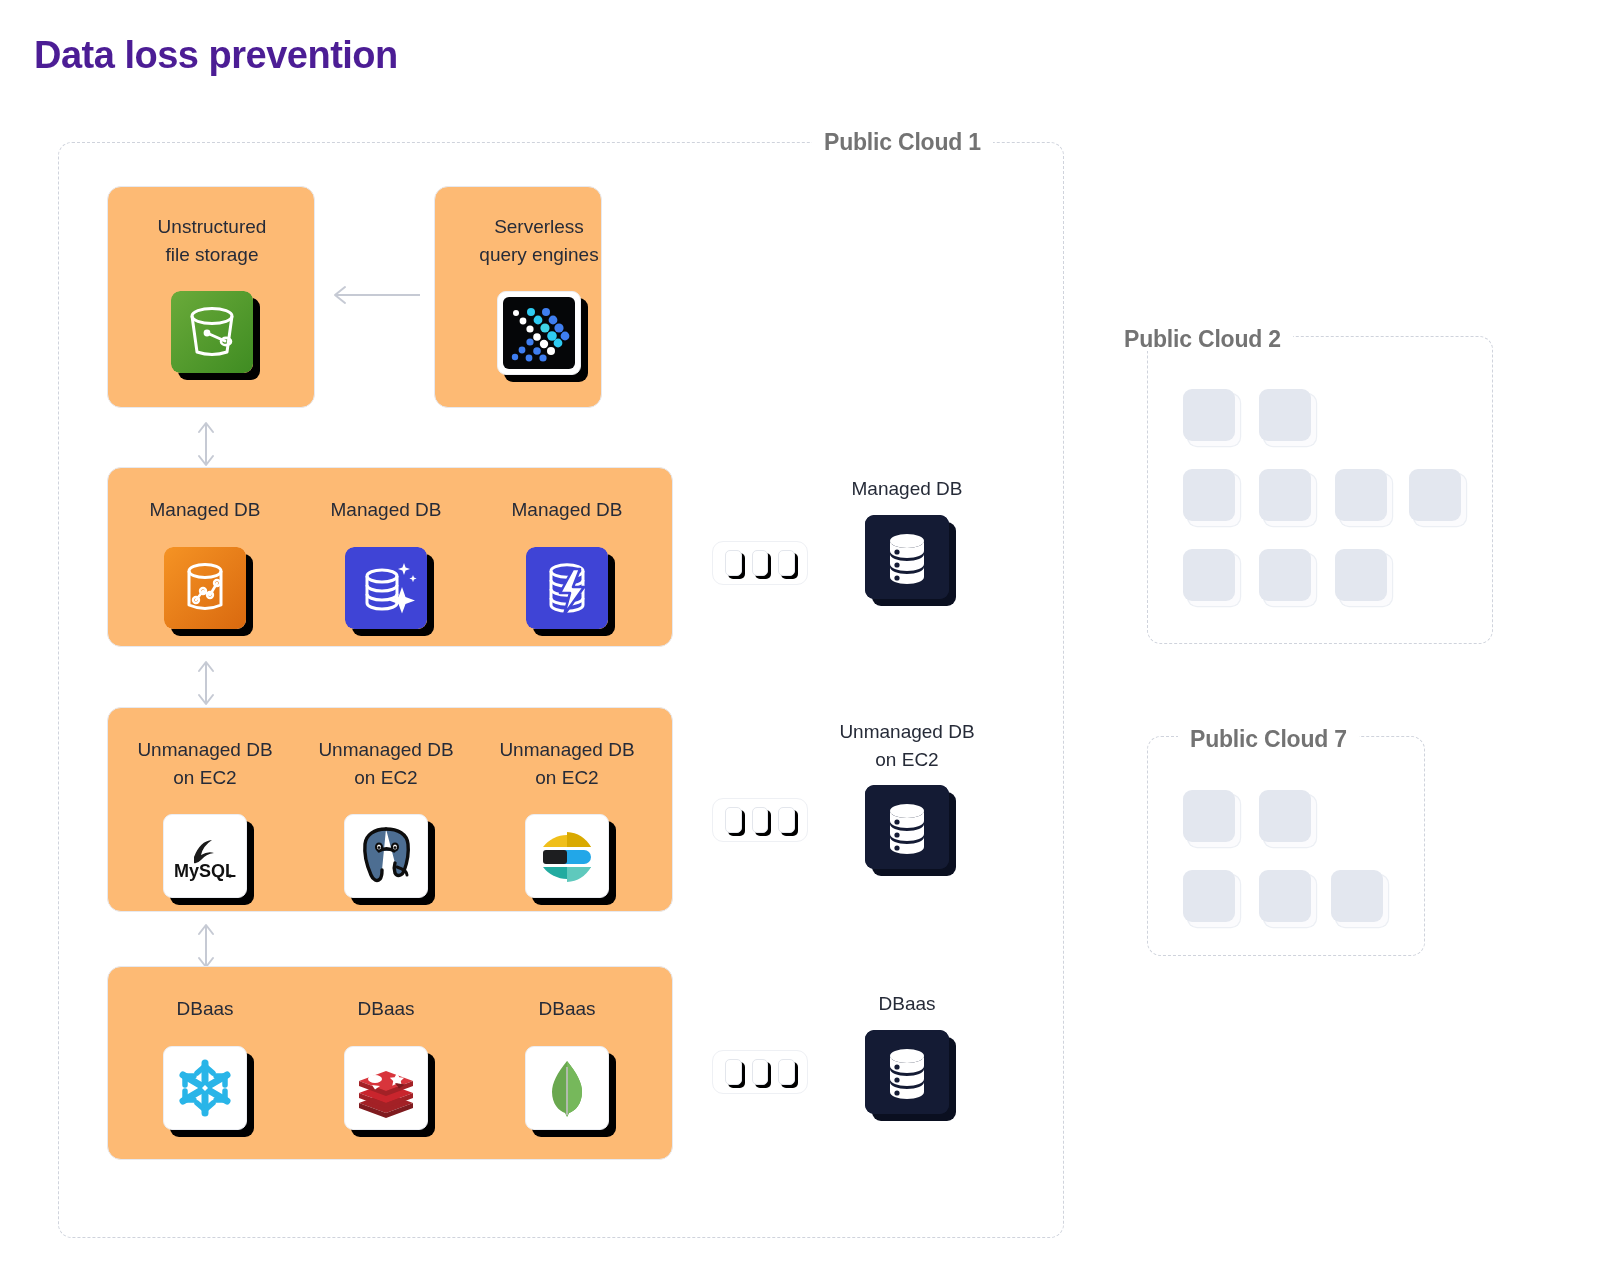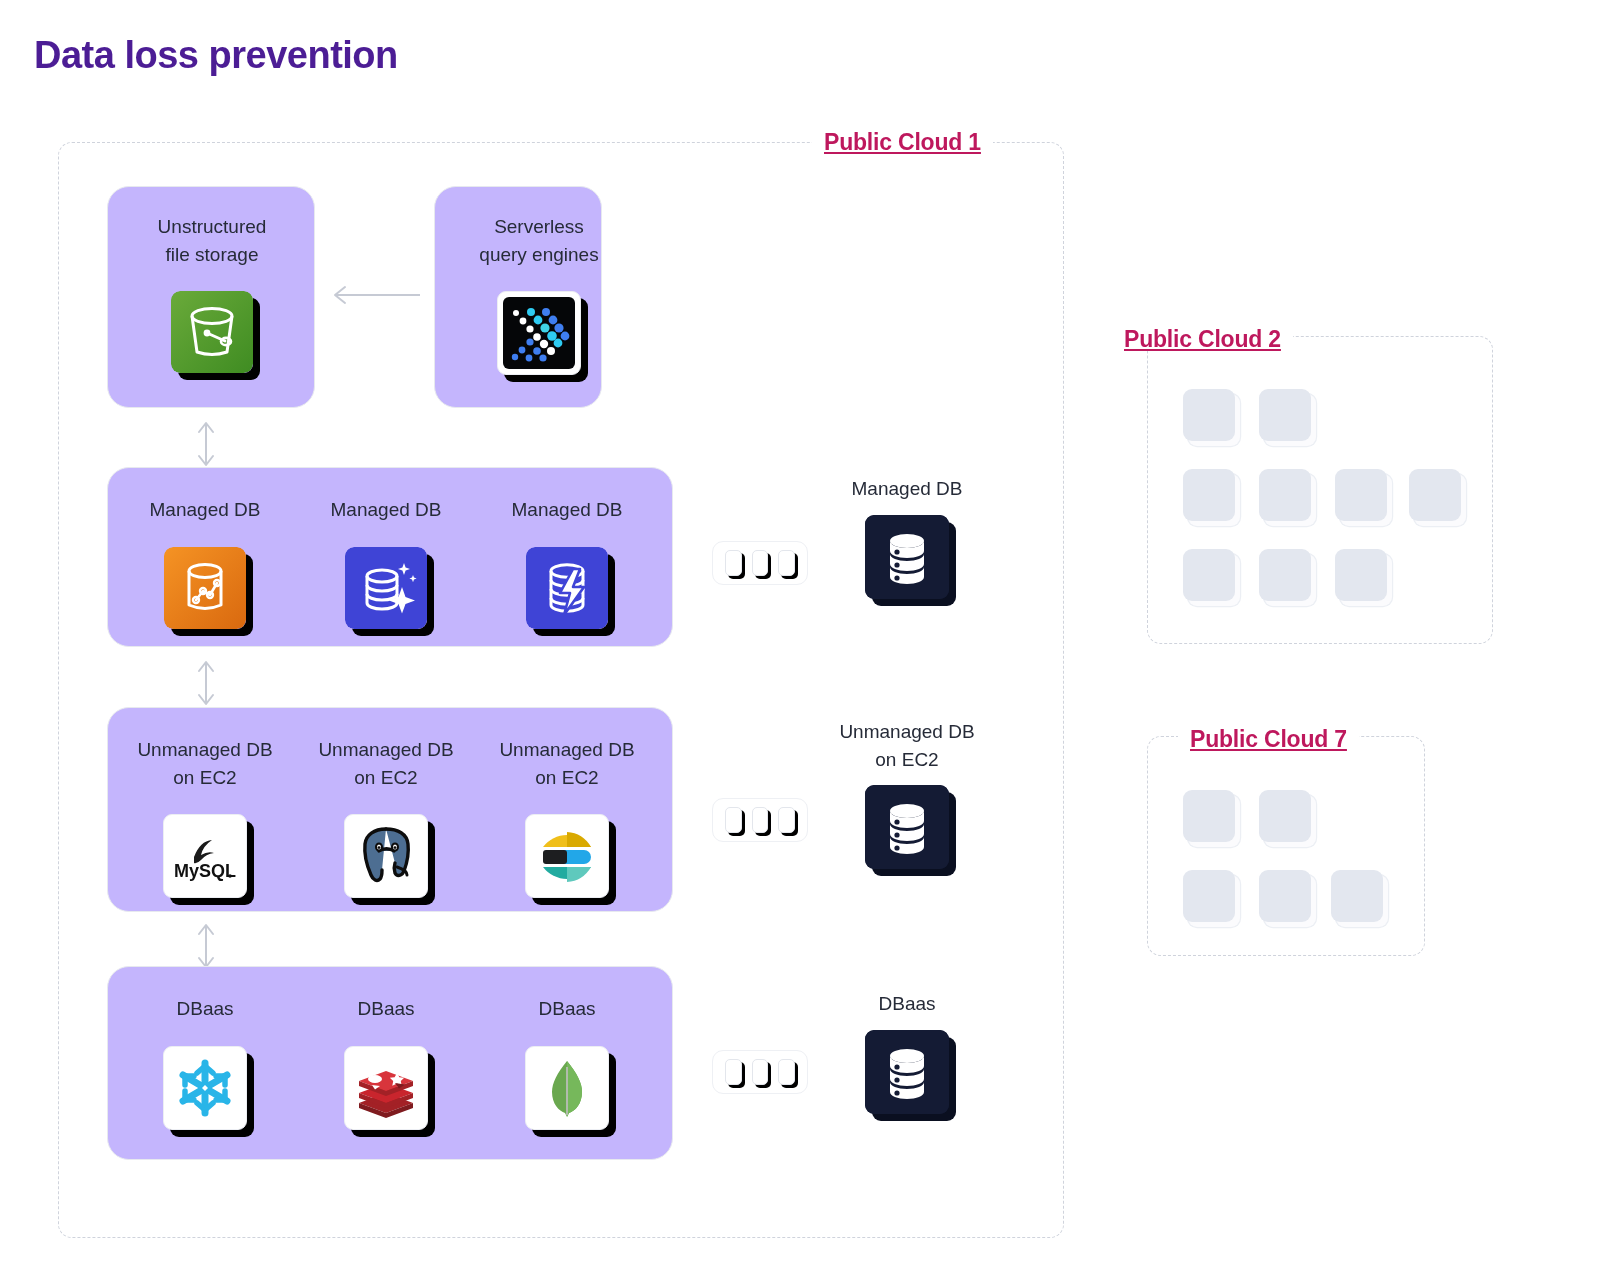--- a/index.html
+++ b/index.html
@@ -19,41 +19,40 @@
   
   .cloud{
     position:absolute;
     border:1.6px dashed #cfd3dc;
     border-radius:14px;
     background:transparent;
   }
   .cloud-label{
     position:absolute;
     background:#ffffff;
-    font-size:23px;font-weight:700;letter-spacing:-0.2px;color:#be185d;
+    font-size:23px;font-weight:700;letter-spacing:-0.2px;color:#737373;
     padding:0 12px;line-height:1;
     white-space:nowrap;
-    text-decoration:underline;
   }
 
   #cloud1{left:58px;top:142px;width:1004px;height:1094px;}
   #cloud1-label{left:812px;top:131px;}
 
   #cloud2{left:1147px;top:336px;width:344px;height:306px;}
   #cloud2-label{left:1112px;top:328px;}
 
   #cloud3{left:1147px;top:736px;width:276px;height:218px;}
   #cloud3-label{left:1178px;top:728px;}
 
   
   .card{
     position:absolute;
-    background:#c4b5fd;
+    background:#fdba74;
     border:1.4px solid #e7e9ef;
-    border-radius:22px;
+    border-radius:14px;
     box-sizing:border-box;
   }
   .cell{
     position:absolute;
     display:flex;flex-direction:column;align-items:center;
     width:150px;
   }
   .cell-label{
     font-size:19px;line-height:1.45;color:#262b38;text-align:center;
     font-weight:400;white-space:pre-line;

